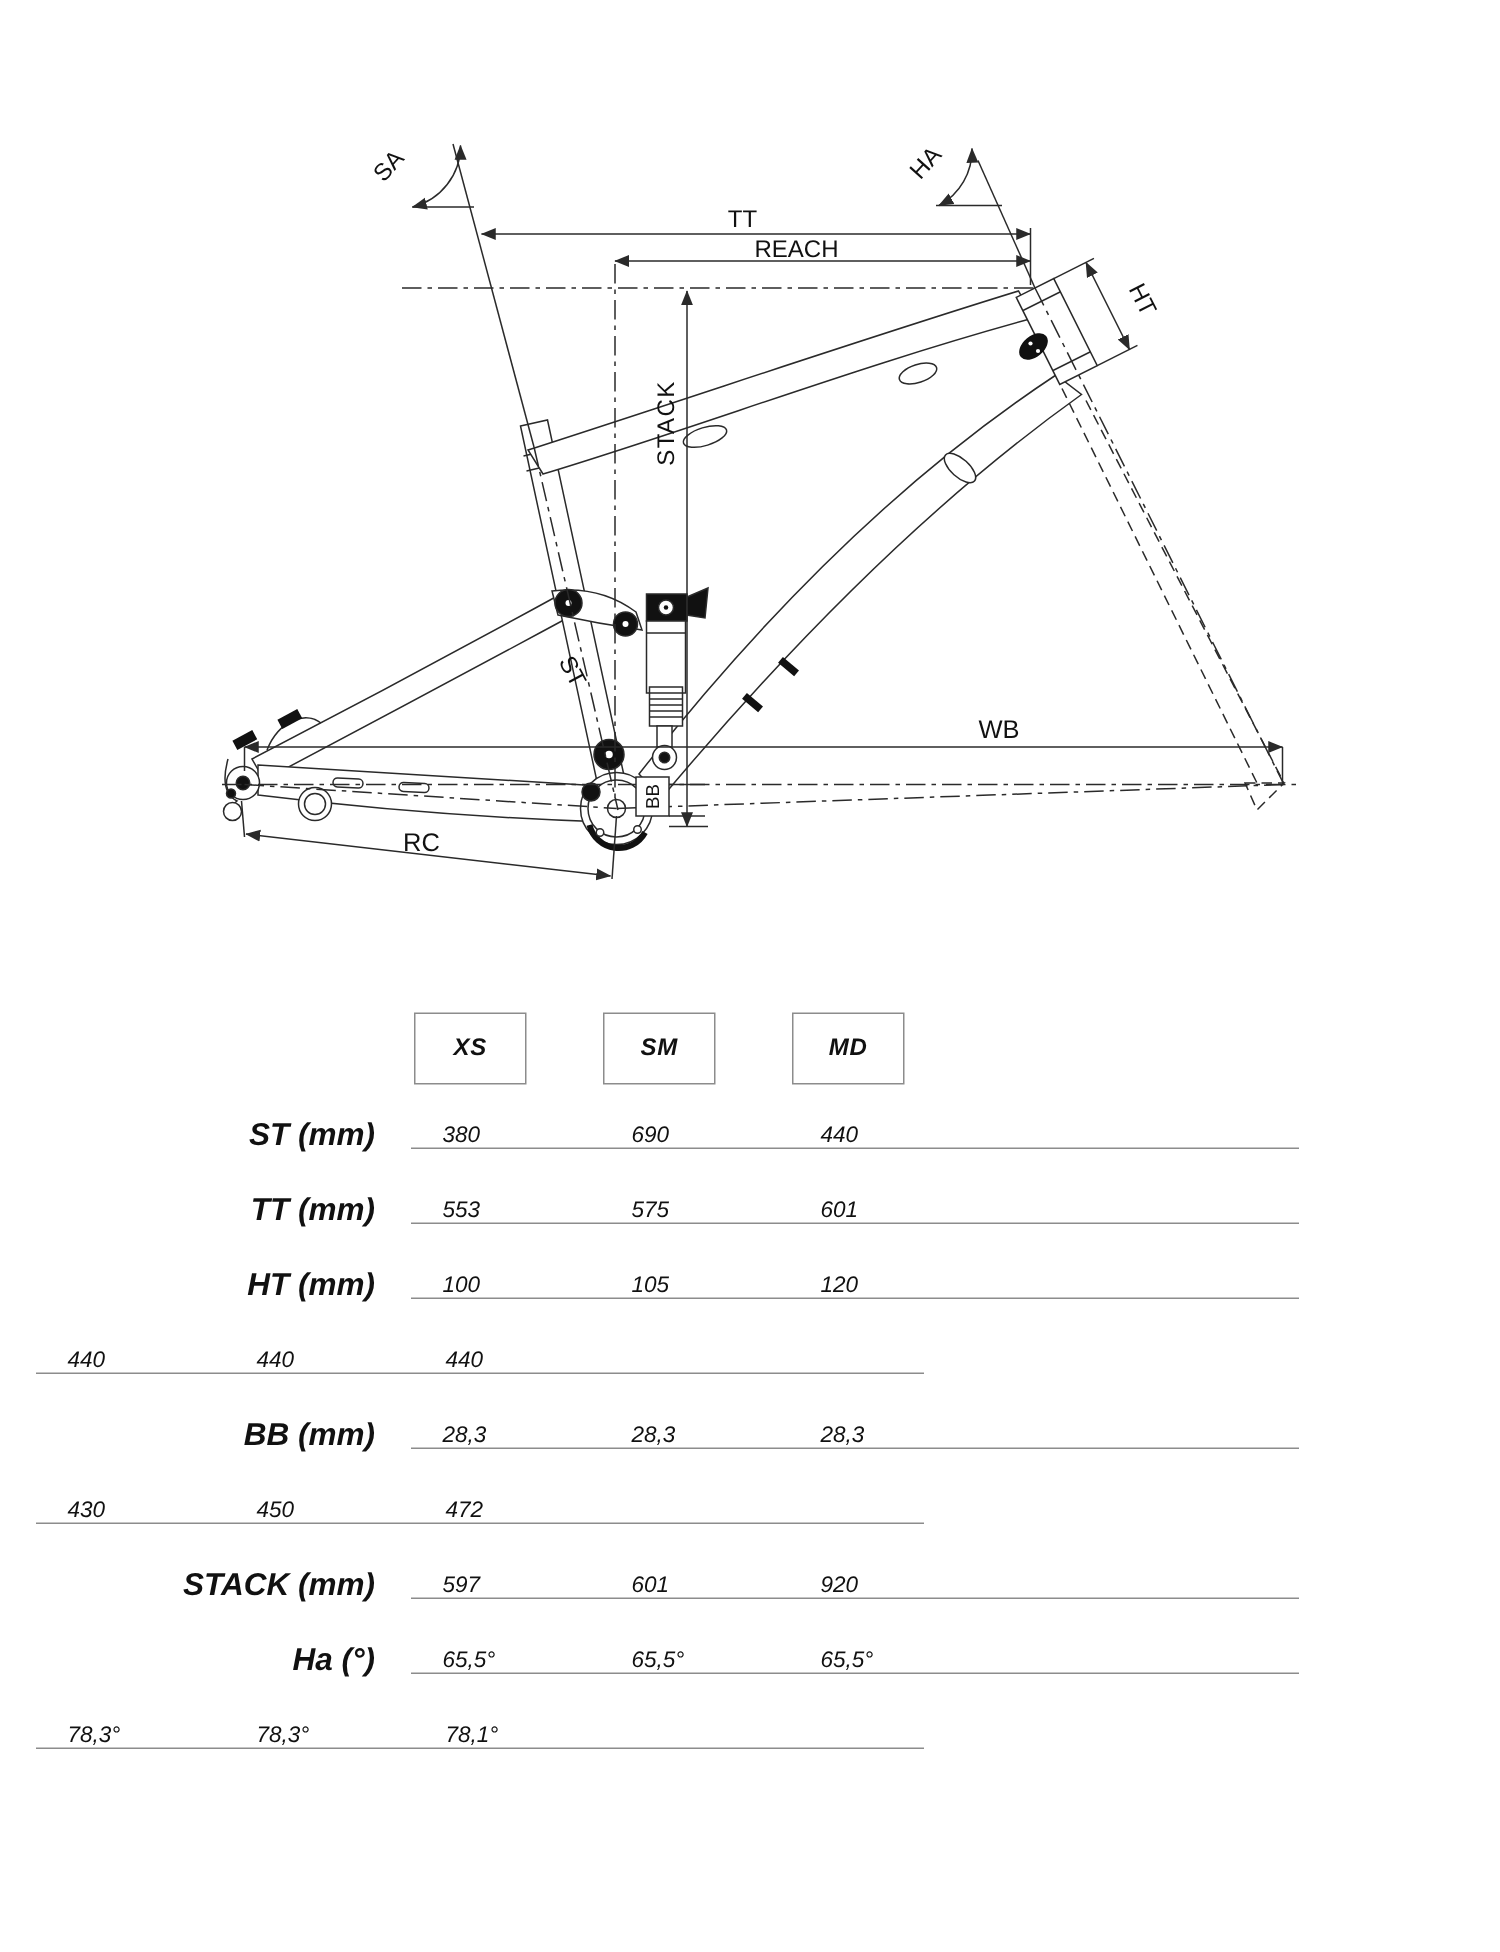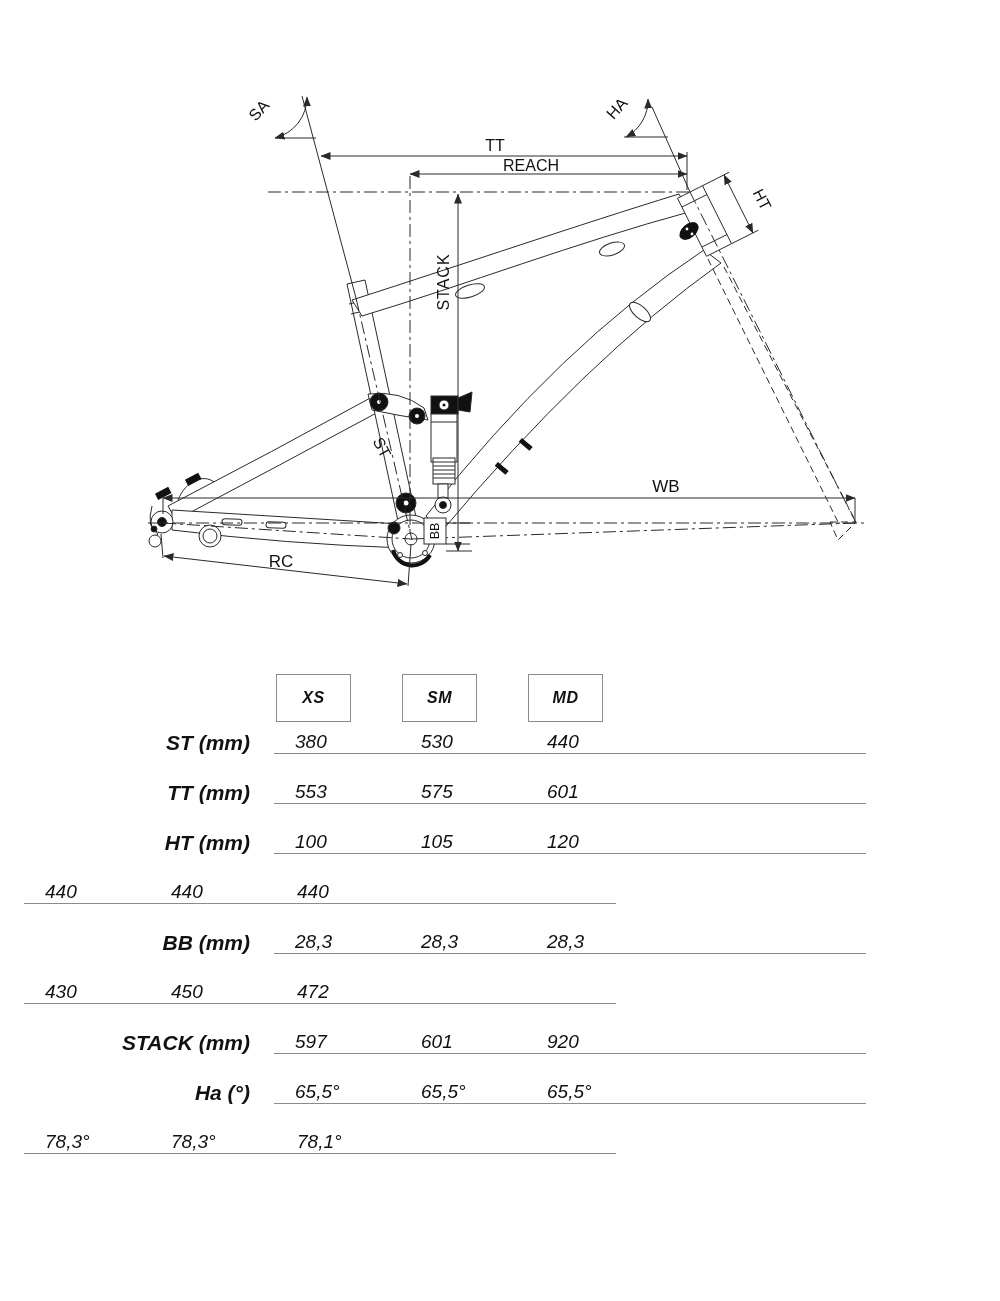--- a/index.html
+++ b/index.html
@@ -7,26 +7,26 @@
   .page{width:1000px;height:1301px;overflow:hidden;background:#fff;}
   svg text{font-family:"Liberation Sans",sans-serif;fill:#111;}
 
   
   .geo-table{margin-top:0;font-style:italic;}
   .header-row{display:flex;padding-left:276px;margin-top:50px;}
   .size-box{width:73px;height:46px;border:1px solid #8c8c8c;margin-right:51px;
             display:flex;align-items:center;justify-content:center;
             font-weight:bold;font-size:16px;letter-spacing:.5px;}
   .rows{margin-top:9px;}
-  .row{display:flex;height:50px;align-items:flex-start;}
+  .row{display:flex;height:50px;align-items:center;}
   .rowlabel{width:250px;text-align:right;font-weight:bold;font-size:21px;
             display:flex;align-items:center;justify-content:flex-end;}
   .vals{display:flex;width:592px;margin-left:24px;border-bottom:1px solid #8c8c8c;
         align-items:center;}
-  .vals span{width:126px;padding-left:21px;font-size:19px;box-sizing:border-box;}
+  .vals span{width:126px;padding-left:21px;font-size:15px;box-sizing:border-box;}
 </style>
 </head>
 <body>
 
 <div class="page">
 
   
   <svg width="1000" height="620" viewBox="0 0 1000 620">
     <defs>
       <marker id="arr" viewBox="0 0 10 10" refX="9.5" refY="5" markerWidth="10" markerHeight="10" orient="auto-start-reverse">
@@ -198,21 +198,21 @@
       <div class="size-box">SM</div>
       <div class="size-box">MD</div>
     </div>
 
     <div class="rows">
 
       <div class="row">
         <div class="rowlabel">ST (mm)</div>
         <div class="vals">
           <span>380</span>
-          <span>530</span>
+          <span>690</span>
           <span>440</span>
         </div>
       </div>
 
       <div class="row">
         <div class="rowlabel">TT (mm)</div>
         <div class="vals">
           <span>553</span>
           <span>575</span>
           <span>601</span>

